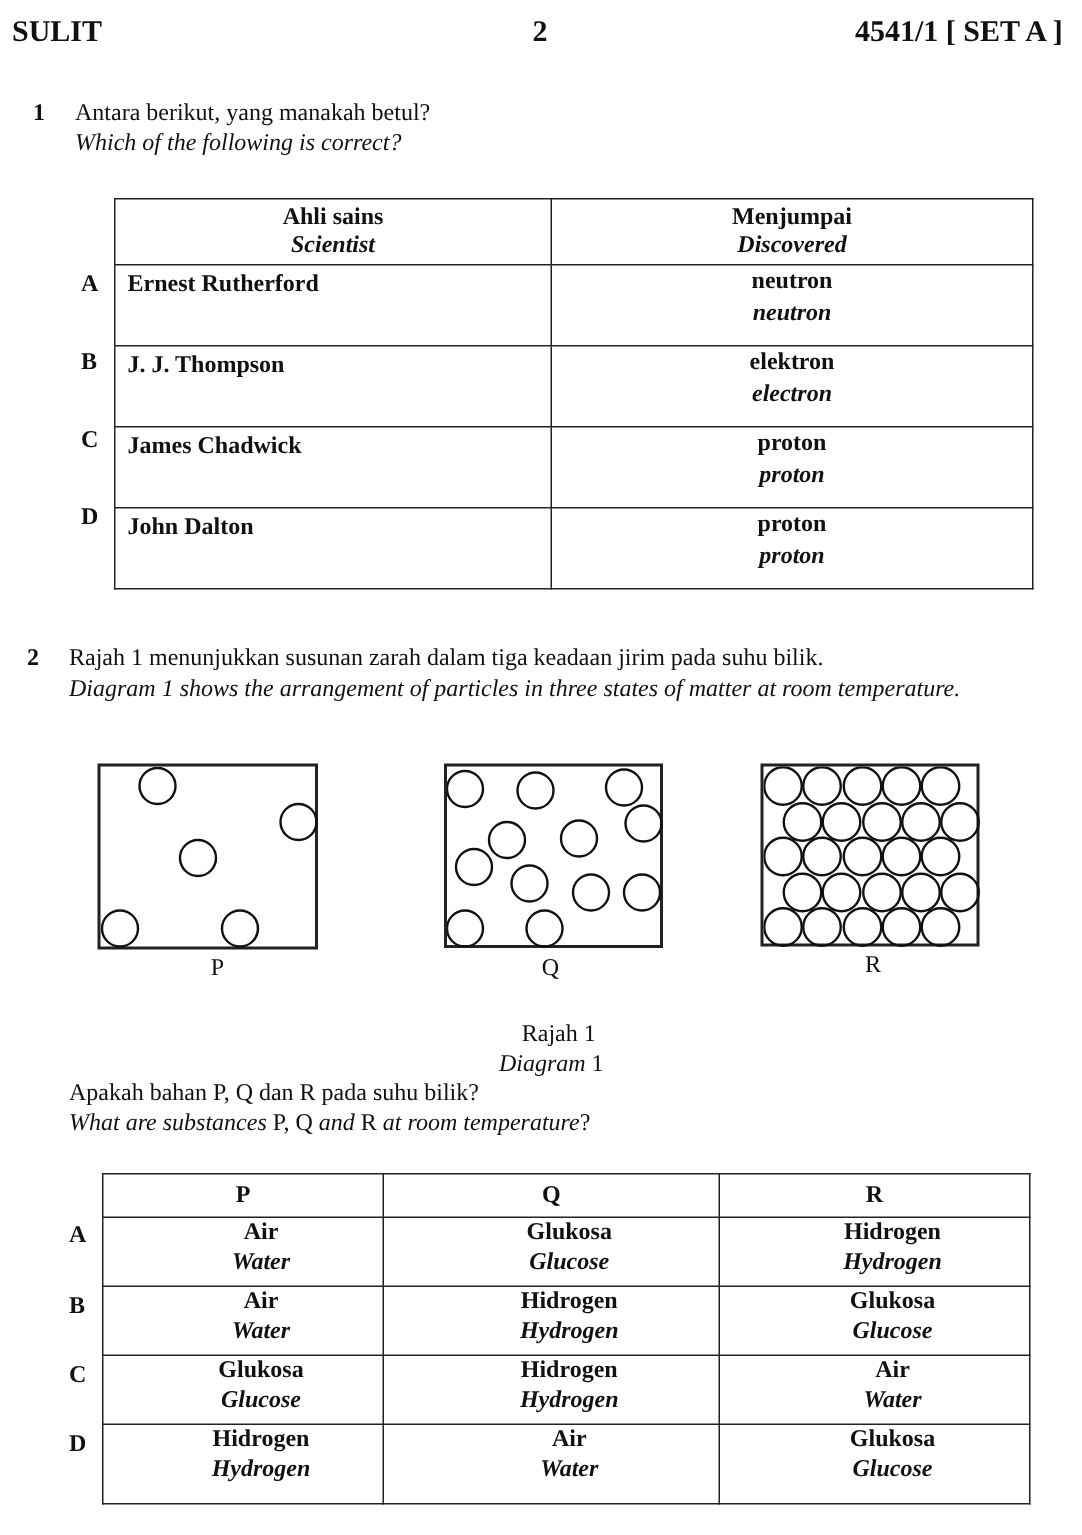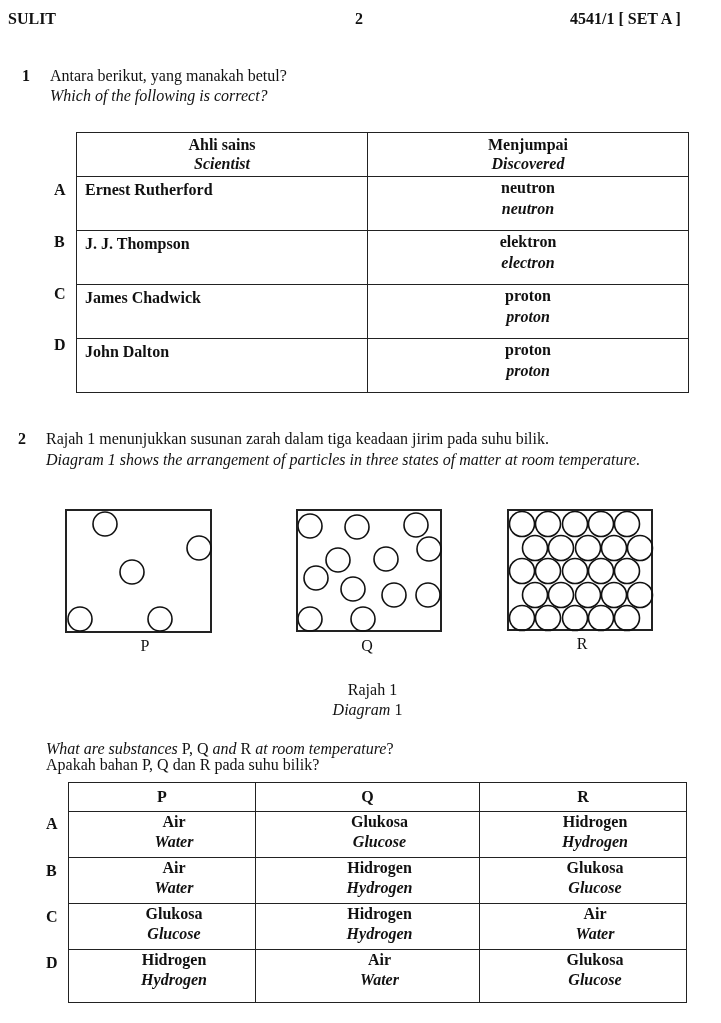--- a/index.html
+++ b/index.html
@@ -1,20 +1,20 @@
 <!DOCTYPE html>
 <html><head>
 <meta charset="utf-8">
 <style>
   html, body { margin: 0; padding: 0; background: #fff; }
   body { width: 721px; height: 1023px; position: relative; overflow: hidden;
          font-family: "Liberation Serif", "DejaVu Serif", serif; color: #111; font-size: 16px; }
   .abs { position: absolute; }
   .i { font-style: italic; }
-  .hdr { top: 10px; font-weight: bold; font-size: 16px; }
+  .hdr { top: 10px; font-weight: bold; font-size: 20px; }
   .qnum { font-weight: bold; }
   table { border-collapse: collapse; position: absolute; }
   td, th { border: 1px solid #222; padding: 0; vertical-align: top; font-weight: bold; }
   .t1 td.sci { padding: 2px 8px; text-align: left; }
   .t1 td.disc, .t1 th { text-align: center; }
   .t1 th { padding: 2px 0 3px; font-weight: bold; line-height: 19px; }
   .t1 td { height: 49px; line-height: 21px; }
   .t2 td, .t2 th { text-align: center; line-height: 20px; }
   .t2 th { height: 28px; vertical-align: middle; }
   .t2 td { height: 45px; padding-left: 24px; }
@@ -147,21 +147,21 @@
         <circle cx="92" cy="107" r="12.5"></circle>
         <circle cx="118" cy="107" r="12.5"></circle>
     </g>
   </svg>
 </div>
 <div class="lbl" style="left:567px; top:635px; width:30px;">R</div>
 
 <div class="abs" style="left:0; width:721px; top:681px; text-align:center; padding-left:24px; box-sizing:border-box;">Rajah 1</div>
 <div class="abs" style="left:0; width:721px; top:701px; text-align:center; padding-left:14px; box-sizing:border-box;"><span class="i">Diagram</span><span> 1</span></div>
 
-<div class="abs" style="left:46px; top:720px;margin-top:36px;">Apakah bahan P, Q dan R pada suhu bilik?</div>
+<div class="abs" style="left:46px; top:720px;">Apakah bahan P, Q dan R pada suhu bilik?</div>
 <div class="abs" style="left:46px; top:740px;"><span class="i">What are substances</span><span> P, Q </span><span class="i">and</span><span> R </span><span class="i">at room temperature</span><span>?</span></div>
 
 <table class="t2" style="left:68px; top:782px; width:619px;">
   <tbody>
       <tr>
     <th style="width:186px;">P</th>
     <th style="width:223px;">Q</th>
     <th>R</th>
   </tr>
   <tr>

